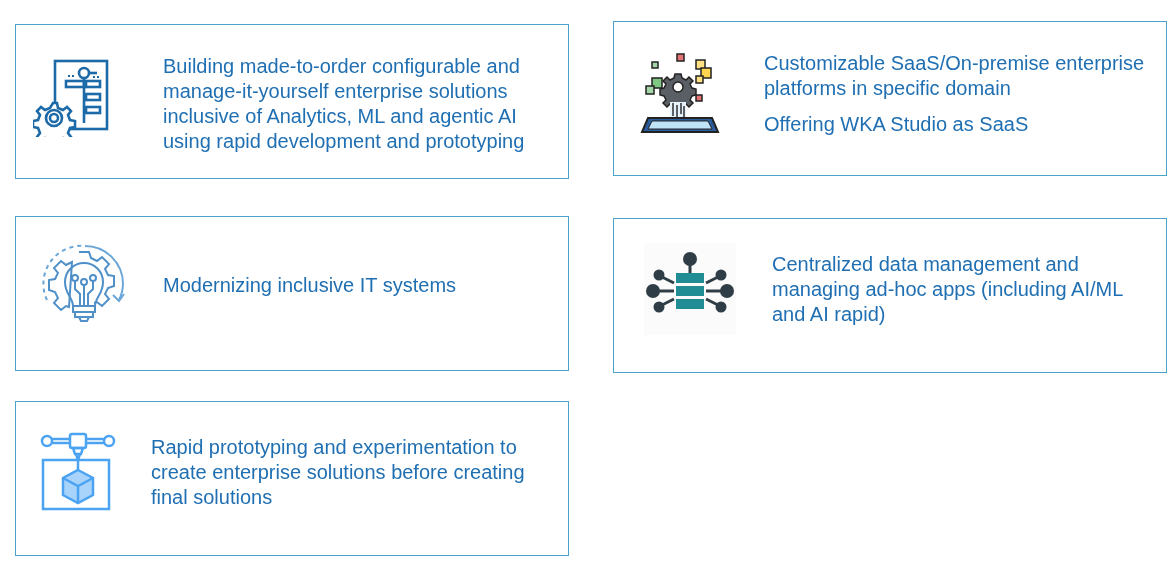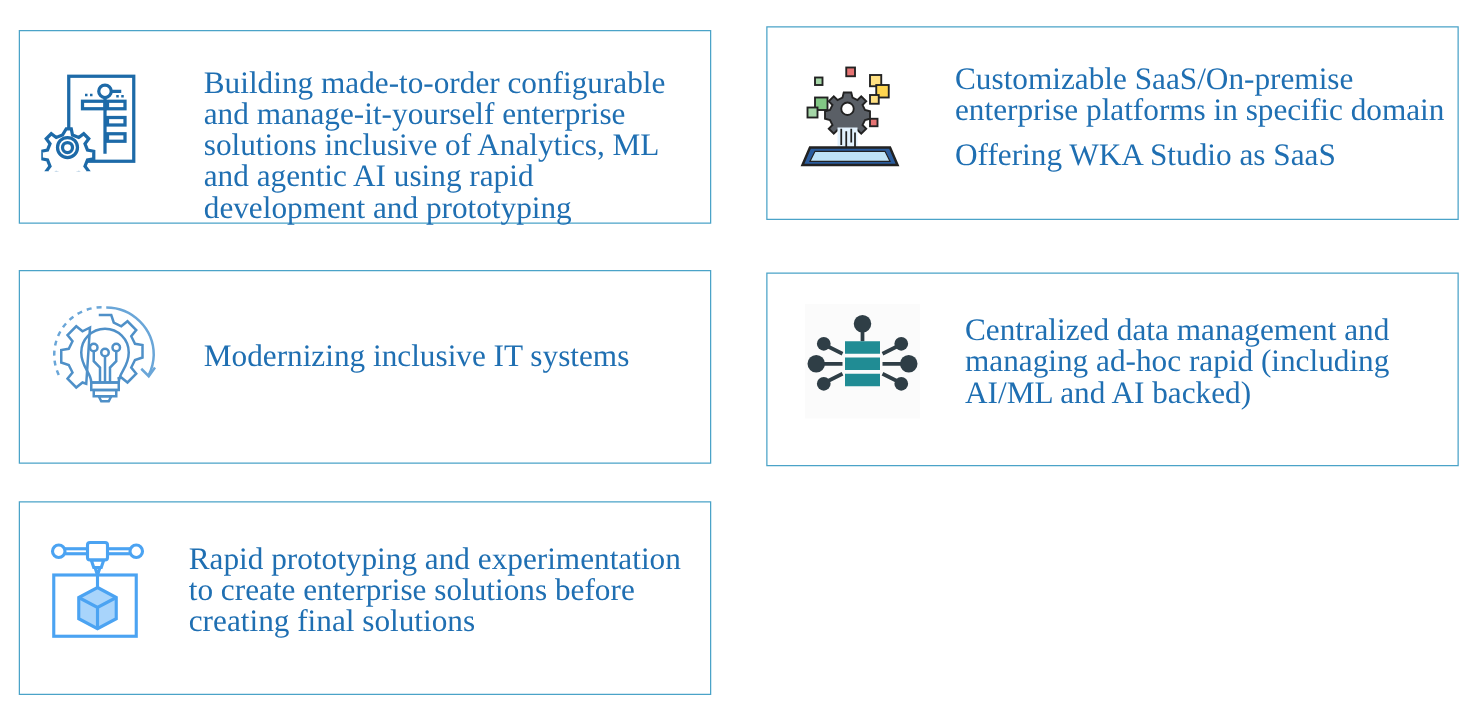--- a/index.html
+++ b/index.html
@@ -1,19 +1,19 @@
 <!DOCTYPE html>
 <html><head>
 <meta charset="utf-8">
 <style>
   html, body { margin: 0; padding: 0; background: #ffffff; }
   body { width: 1176px; height: 562px; position: relative; overflow: hidden; font-family: "Liberation Sans", sans-serif; }
   .card { position: absolute; box-sizing: border-box; border: 1.5px solid #4aa3c8; background: #fff; }
   .icon { position: absolute; }
-  .text { position: absolute; color: #1f6fb2; font-size: 25px; line-height: 25px; font-family: Liberation Serif, serif; }
+  .text { position: absolute; color: #1f6fb2; font-size: 20px; line-height: 25px; }
   .text p { margin: 0; }
   .text p + p { margin-top: 11px; }
 </style>
 </head>
 <body>
 
 <div class="card" style="left:15px;top:24px;width:554px;height:155px;">
   <svg class="icon" style="left:17px;top:32px;" width="80" height="80" viewBox="0 0 80 80">
     <g fill="none" stroke="#1d6aa8" stroke-width="2.6">
       <rect x="22" y="4" width="52" height="68"></rect>
@@ -119,21 +119,21 @@
       <circle cx="15" cy="64" r="5.5"></circle>
         <circle cx="77" cy="64" r="5.5"></circle>
     </g>
     <g fill="#208c94">
       <rect x="32" y="30" width="28" height="10"></rect>
       <rect x="32" y="43" width="28" height="10"></rect>
       <rect x="32" y="56" width="28" height="10"></rect>
     </g>
   </svg>
   <div class="text" style="left:158px;top:33px;width:385px;">
-    <p>Centralized data management and managing ad-hoc rapid (including AI/ML and AI backed)</p>
+    <p>Centralized data management and managing ad-hoc apps (including AI/ML and AI rapid)</p>
   </div>
 </div>
 
 <div class="card" style="left:15px;top:401px;width:554px;height:155px;">
   <svg class="icon" style="left:24px;top:30px;" width="76" height="80" viewBox="0 0 76 80" fill="none">
     <g stroke="#4ba3f2" stroke-width="2.5">
       <circle cx="7" cy="9" r="5"></circle>
       <circle cx="69" cy="9" r="5"></circle>
       <line x1="12" y1="7" x2="30" y2="7"></line>
         <line x1="12" y1="11" x2="30" y2="11"></line>

